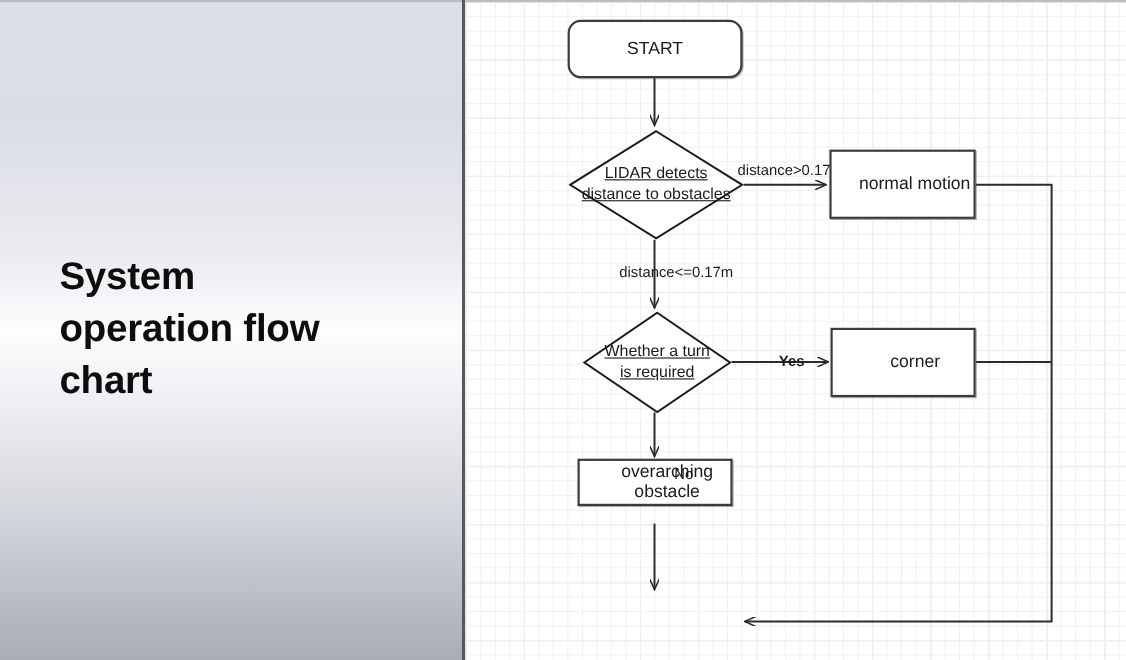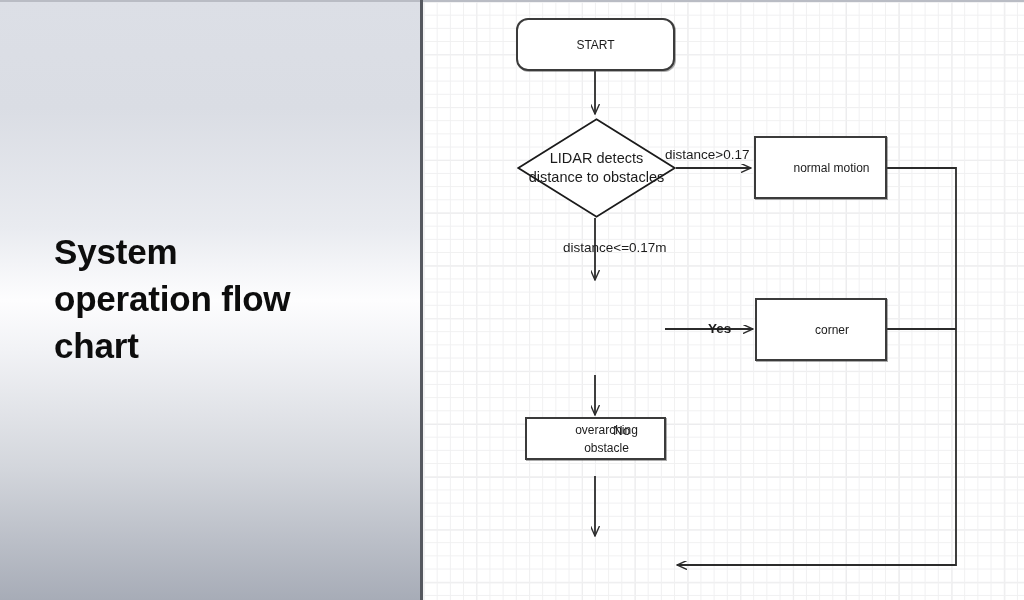--- a/index.html
+++ b/index.html
@@ -99,21 +99,21 @@
 
   
   .node {
     position: absolute;
     box-sizing: border-box;
     display: flex;
     align-items: center;
     justify-content: center;
     text-align: center;
     color: #1b1b1b;
-    font-size: 12px;
+    font-size: 16px;
     line-height: 18px;
     background: #ffffff;
     white-space: pre-line;
   }
   .terminator {
     border: 2px solid #3b3b3b;
     border-radius: 12px;
     box-shadow: 1px 1px 0 rgba(70,70,70,0.45);
   }
   .process {
@@ -133,20 +133,21 @@
     position: absolute;
     left: 50%;
     top: 50%;
     transform: translate(-50%, -50%);
     text-align: center;
     font-size: 14.5px;
     line-height: 19px;
     color: #1b1b1b;
     white-space: pre;
     pointer-events: none;
+    text-decoration: underline;
   }
 
   
   .edge-label {
     position: absolute;
     font-size: 13.5px;
     color: #1b1b1b;
     white-space: nowrap;
     background: transparent;
   }
@@ -205,32 +206,39 @@
         <polygon points="79.5,1.3 157.7,50 79.5,98.7 1.3,50" fill="#ffffff" stroke="#1b1b1b" stroke-width="1.8"></polygon>
       </svg>
       <div class="decision-label">LIDAR detects
 distance to obstacles</div>
     </div>
 
     <div class="node process" style="left:331px; top:136px; width:133px; height:63px;">
       <span>normal motion</span>
     </div>
 
+    <div class="decision-wrap" style="left:107px; top:283px; width:135px; height:93px;">
+      <svg class="decision-shape" viewBox="0 0 135 93" preserveAspectRatio="none">
+        <polygon points="67.5,1.3 133.7,46.5 67.5,91.7 1.3,46.5" fill="#ffffff" stroke="#1b1b1b" stroke-width="1.8"></polygon>
+      </svg>
+      <div class="decision-label">Whether a turn
+is required</div>
+    </div>
 
     <div class="node process" style="left:332px; top:298px; width:132px; height:63px;">
       <span>corner</span>
     </div>
 
     <div class="node process" style="left:102px; top:417px; width:141px; height:43px;">
       <span>overarching
 obstacle</span>
     </div>
 
 
-    <div class="edge-label clip-label" style="left:242px; top:147px; width:90px;">distance&gt;0.17</div>
+    <div class="edge-label clip-label" style="left:242px; top:147px; width:90px;text-align:right;">distance&gt;0.17</div>
 
     <div class="edge-label" style="left:140px; top:240px;">distance&lt;=0.17m</div>
 
     <div class="edge-label" style="left:285px; top:321px;font-weight:bold;">Yes</div>
 
     <div class="edge-label" style="left:190px; top:407px;margin-top:16px;">No</div>
 
   </div>
 </div>
 

